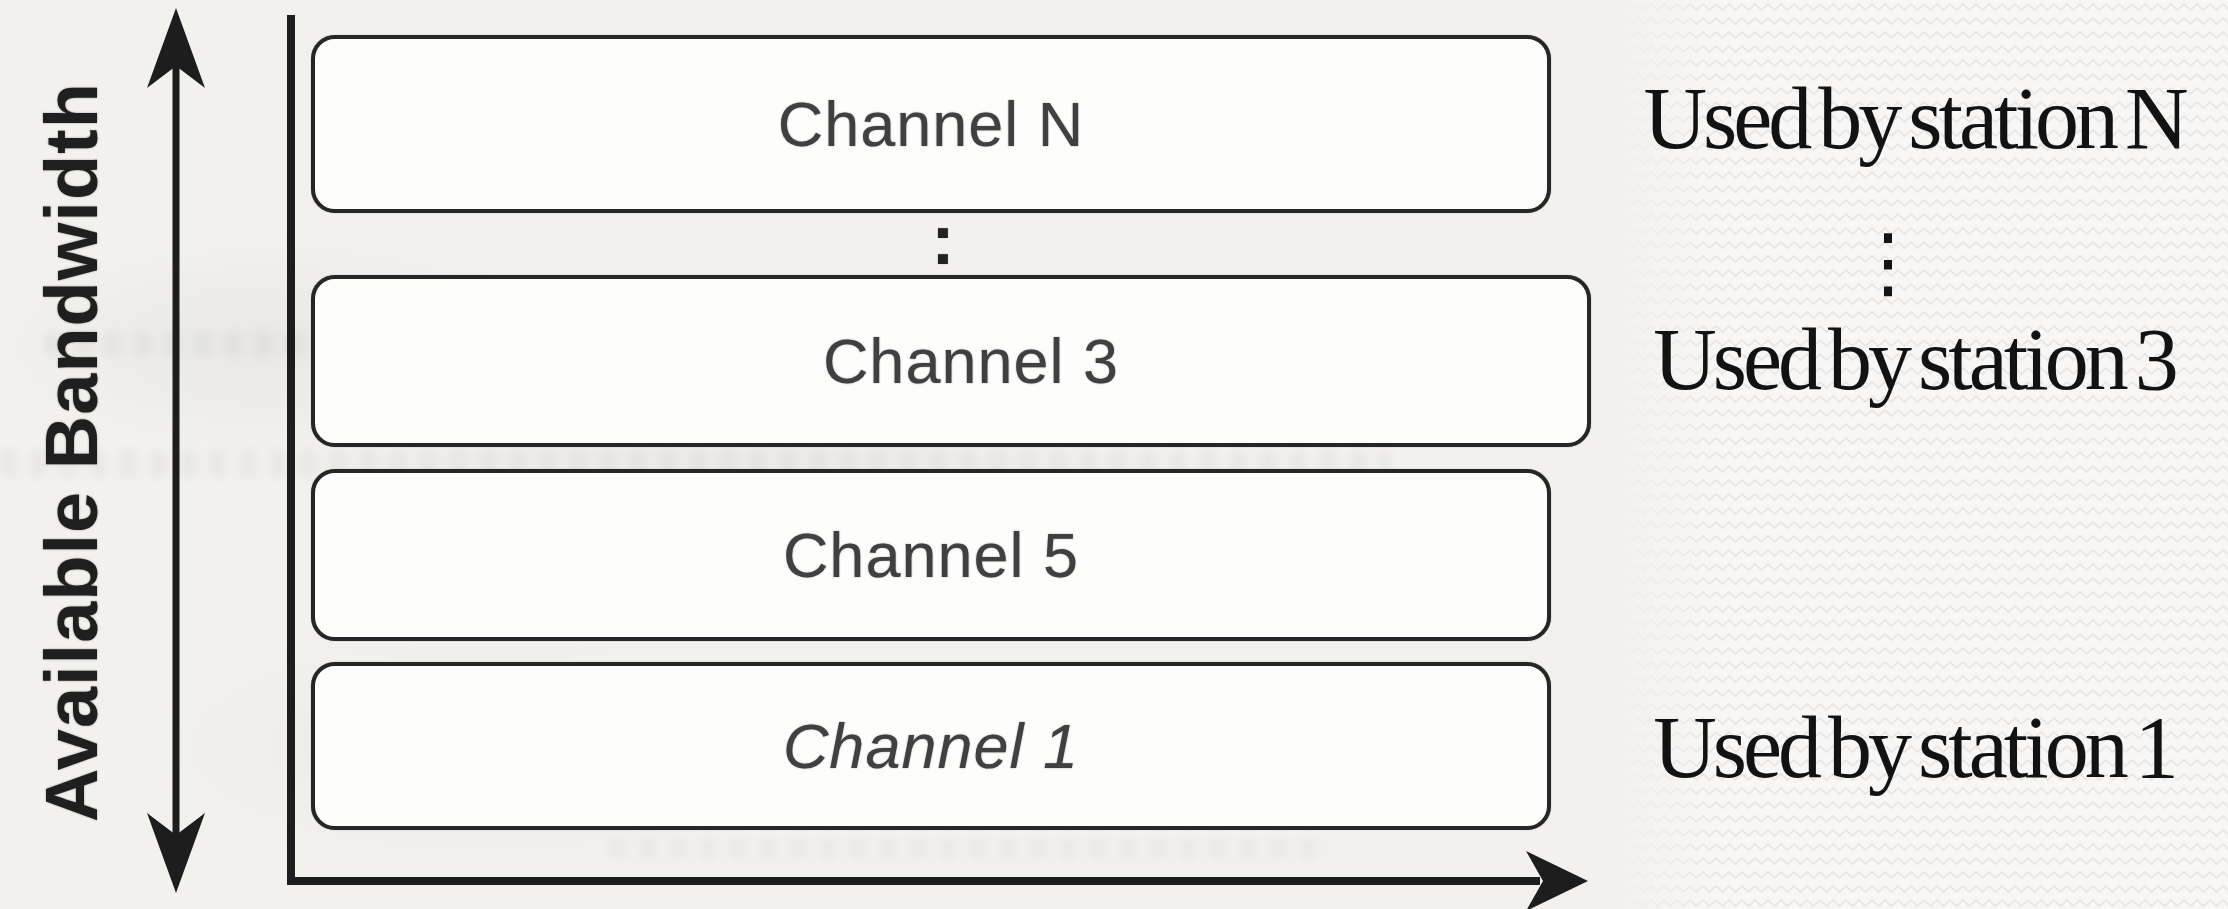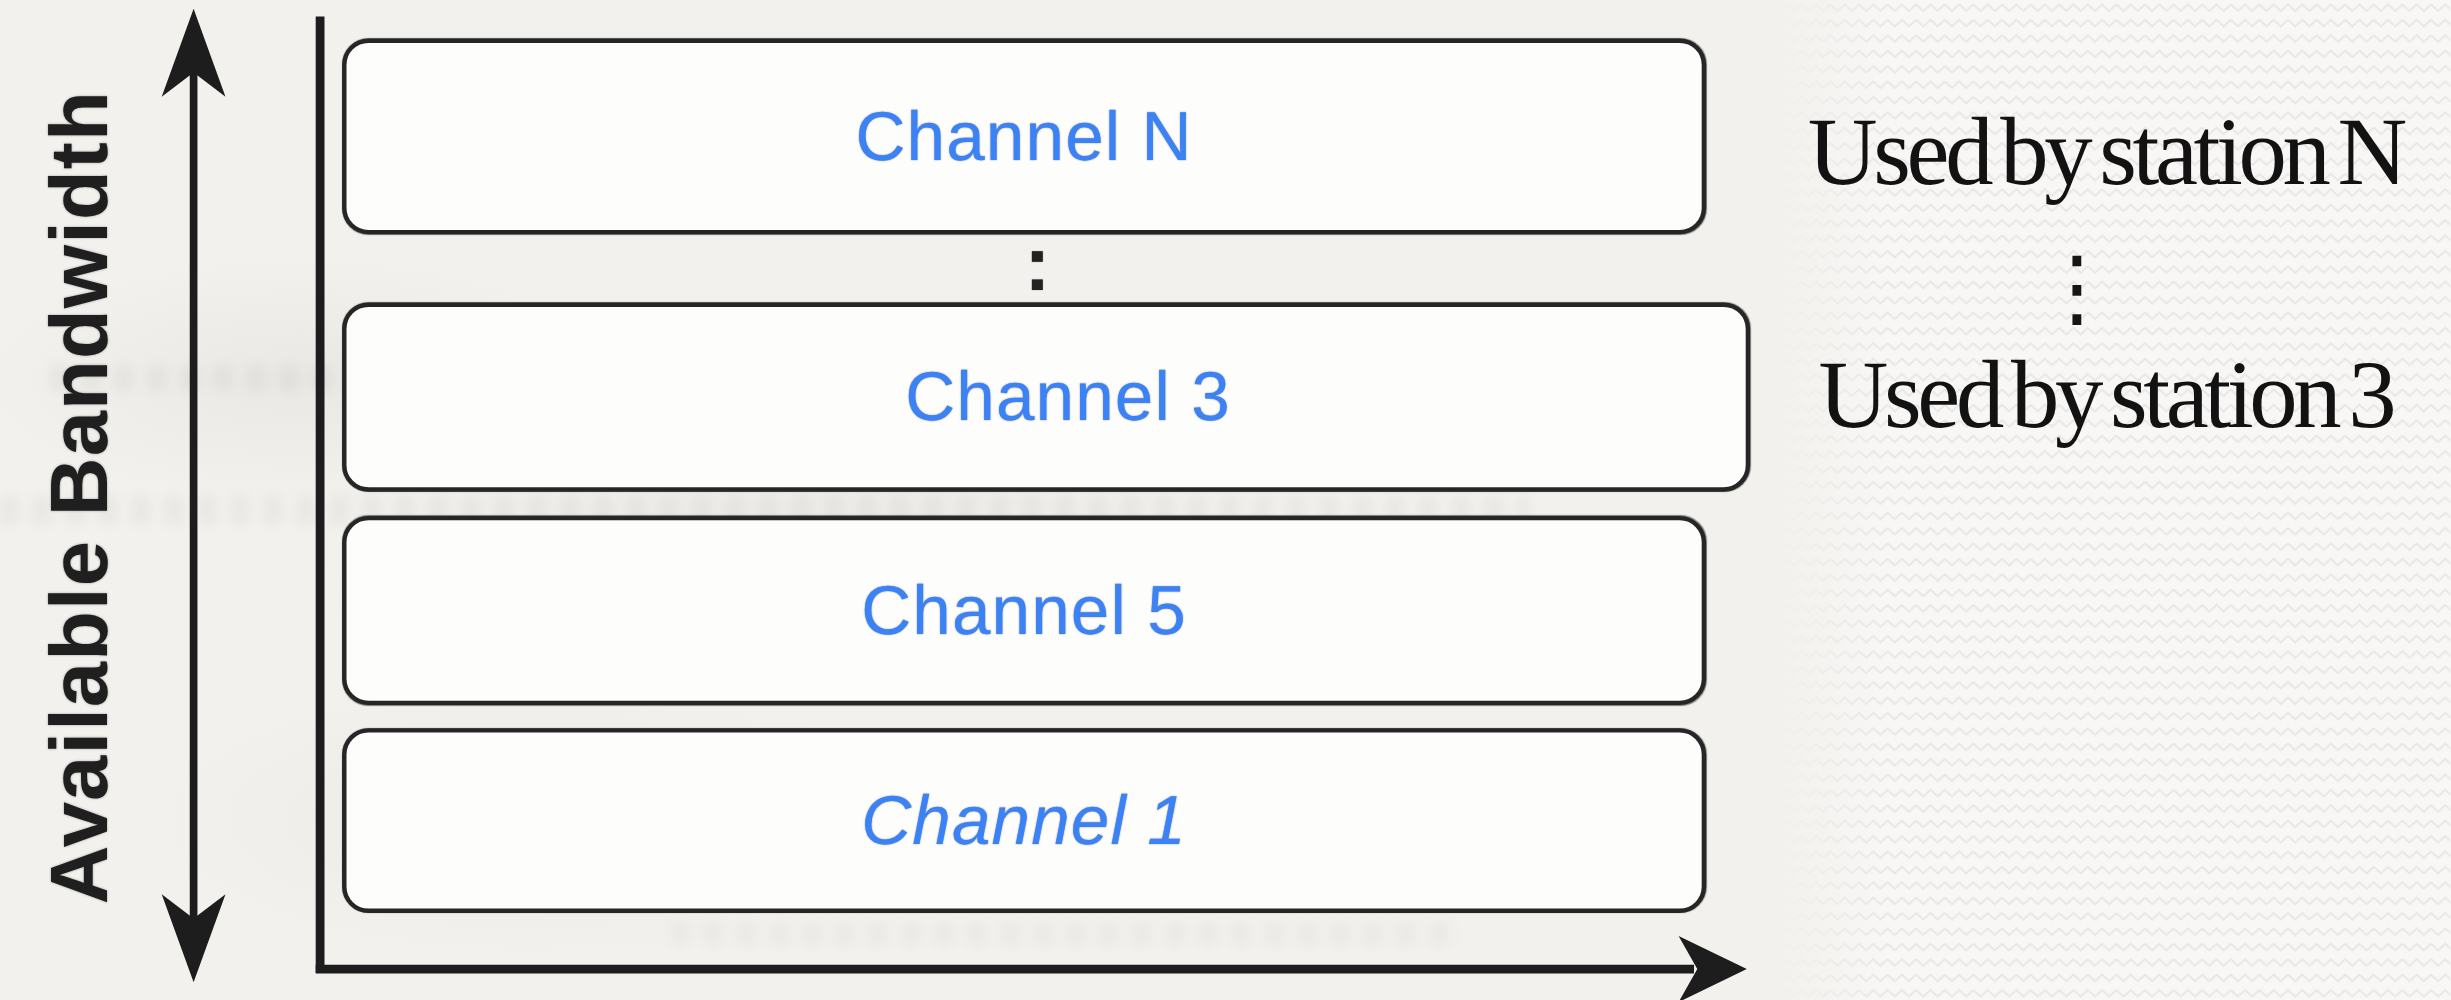--- a/index.html
+++ b/index.html
@@ -24,40 +24,40 @@
     font-size:74px;font-weight:700;letter-spacing:1px;color:#1f1f1f;
     text-shadow:0 0 2px rgba(30,30,30,0.45);white-space:nowrap;
   }
   .channel-box{
     position:absolute;left:311px;width:1232px;z-index:3;
     border:4px solid #262626;border-radius:24px;background:#fdfdfc;
     display:flex;align-items:center;justify-content:center;
     box-shadow:0 0 1px rgba(0,0,0,0.5);
   }
   .channel-box .label{
-    font-size:63px;color:#3b82f6;letter-spacing:1px;
+    font-size:63px;color:#404040;letter-spacing:1px;
     text-shadow:0 0 1.5px rgba(40,40,40,0.55);white-space:nowrap;
   }
   .box-n{top:35px;height:170px;}
   .box-3{top:275px;height:164px;padding-left:40px;}
   .box-2{top:469px;height:164px;}
   .box-1{top:662px;height:160px;font-style:italic;}
   .channels-ellipsis{
     position:absolute;left:903px;top:200px;width:80px;height:80px;z-index:3;
     text-align:center;font-size:70px;font-weight:700;line-height:80px;
     color:#222;text-shadow:0 0 1px rgba(0,0,0,0.6);
   }
   .station-label{
     position:absolute;left:1600px;width:628px;height:110px;z-index:4;
     display:flex;align-items:center;justify-content:center;
     font-family:"Liberation Serif","DejaVu Serif",serif;
     font-size:88px;letter-spacing:-4px;word-spacing:-8px;color:#121212;
     white-space:nowrap;
   }
-  .st-n{top:63px;margin-top:20px;}
+  .st-n{top:63px;}
   .st-3{top:304px;}
   .st-2{top:502px;}
   .st-1{top:692px;}
   .stations-ellipsis{
     position:absolute;left:1574px;top:207px;width:628px;height:110px;z-index:4;
     display:flex;align-items:center;justify-content:center;
     font-family:"DejaVu Serif","Liberation Serif",serif;
     font-size:78px;color:#151515;line-height:1;
   }
   .ghost{
@@ -119,14 +119,15 @@
       <span class="label">Channel 5</span>
     </div>
     <div class="channel-box box-1">
       <span class="label">Channel 1</span>
     </div>
   </div>
 
   <div class="station-label st-n">Used by station N</div>
   <div class="stations-ellipsis">⋮</div>
   <div class="station-label st-3">Used by station 3</div>
+  <div class="station-label st-1">Used by station 1</div>
 
 </div>
 
 </body></html>

